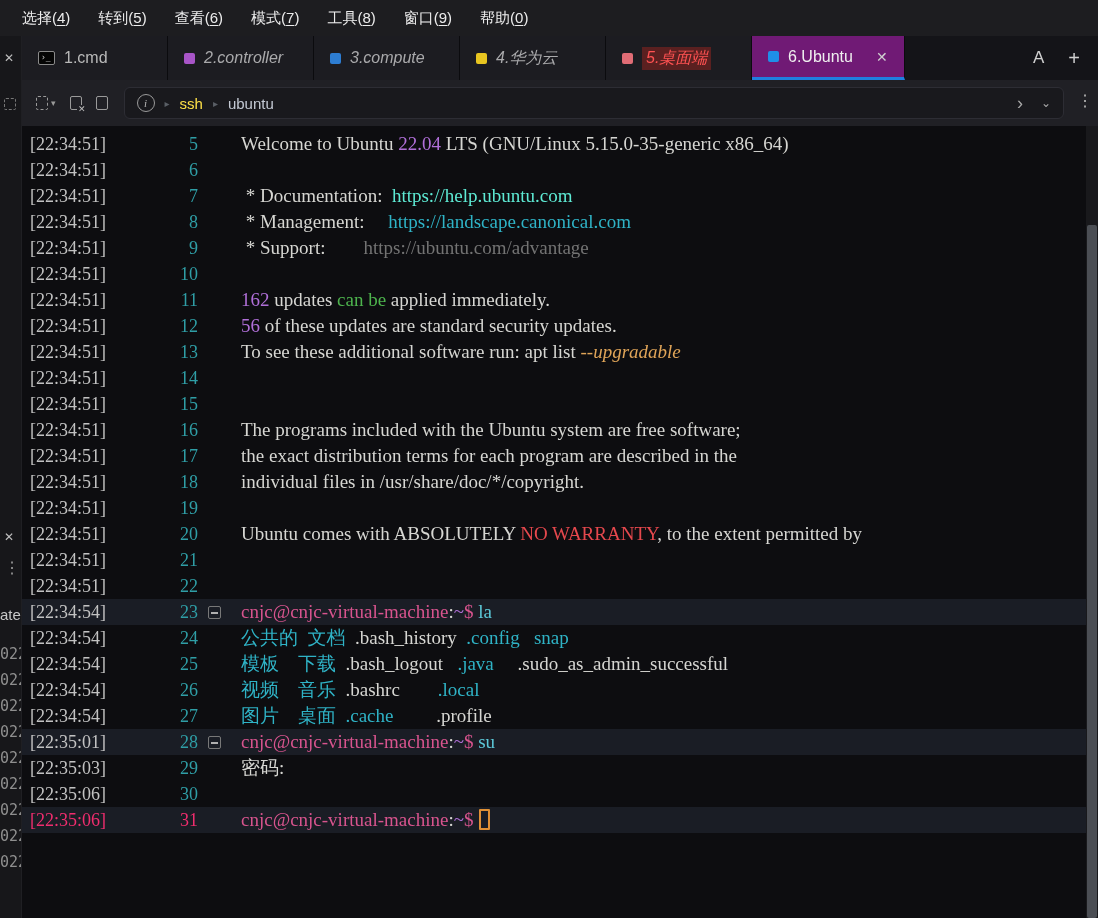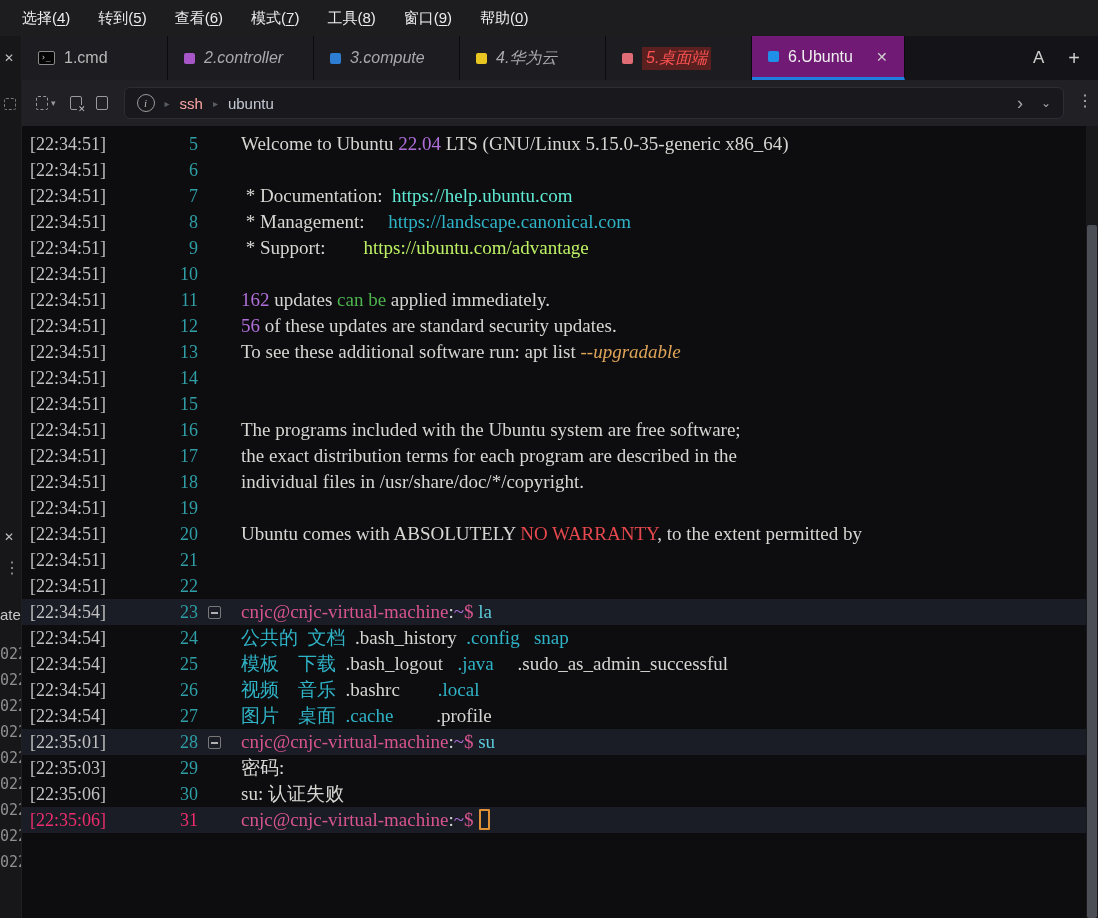--- a/index.html
+++ b/index.html
@@ -25,21 +25,21 @@
   
   .toolbar{position:absolute;left:22px;top:80px;right:0;height:46px;background:#202025;display:flex;align-items:center;padding:0 34px 0 12px;gap:10px;z-index:5}
   .tb-icon{height:24px;display:flex;align-items:center;justify-content:center;color:#a8a8a8;position:relative;padding:0 2px}
   .sqi{width:12px;height:14px;border:1.5px solid #9a9a9a;border-radius:2px;position:relative}
   .sqi.dashed{border-style:dashed}
   .mini{position:absolute;right:-6px;bottom:-5px;font-size:9px;color:#bbb;line-height:1;background:#202025;padding:0 1px}
   .caret{font-size:9px;color:#9a9a9a;margin-left:3px}
   .addr{flex:1;height:32px;background:#19191d;border:1px solid #2d2d34;border-radius:6px;display:flex;align-items:center;gap:10px;padding:0 12px;color:#9aa0a8;font-size:15px;margin-left:4px}
   .info-circle{width:18px;height:18px;border:1.5px solid #9a9a9a;border-radius:50%;display:flex;align-items:center;justify-content:center;font-size:11px;color:#b8b8b8;font-family:"Liberation Serif",serif;font-style:italic;flex:none}
   .bc-sep{color:#5a5f66;font-size:10px}
-  .bc-ssh{color:#fca5a5}
+  .bc-ssh{color:#fde047}
   .bc-host{color:#c4cad4}
   .addr-right{margin-left:auto;display:flex;align-items:center;gap:18px;color:#a8a8a8}
   .run-arrow{font-size:18px;line-height:1}
   .dd{font-size:12px}
   .more-dots{position:absolute;right:5px;top:13px;color:#b8b8b8;font-size:16px;line-height:1}
 
   
   .terminal{position:absolute;left:22px;top:126px;right:12px;bottom:0;background:var(--terminal-bg);padding-top:5px;font-family:Liberation Serif, serif;font-size:19px;overflow:hidden;z-index:2}
   .trow{height:26px;display:flex;align-items:center;white-space:pre}
   .trow.hl{background:#1a1d25}
@@ -160,42 +160,42 @@
       </span>
     </div>
     <span class="more-dots">⋮</span>
   </div>
 
   <div class="terminal" id="terminal">
       <div class="trow"><span class="ts">[22:34:51]</span><span class="num">5</span><span class="fold"></span><span class="content"><span>Welcome to Ubuntu </span><span style="color: rgb(176, 111, 216);">22.04</span><span> LTS (GNU/Linux 5.15.0-35-generic x86_64)</span></span></div>
       <div class="trow"><span class="ts">[22:34:51]</span><span class="num">6</span><span class="fold"></span><span class="content"></span></div>
       <div class="trow"><span class="ts">[22:34:51]</span><span class="num">7</span><span class="fold"></span><span class="content"><span> * Documentation:  </span><span style="color: #5eead4;">https://help.ubuntu.com</span></span></div>
       <div class="trow"><span class="ts">[22:34:51]</span><span class="num">8</span><span class="fold"></span><span class="content"><span> * Management:     </span><span style="color: rgb(47, 179, 198);">https://landscape.canonical.com</span></span></div>
-      <div class="trow"><span class="ts">[22:34:51]</span><span class="num">9</span><span class="fold"></span><span class="content"><span> * Support:        </span><span style="color: #bef264;">https://ubuntu.com/advantage</span></span></div>
+      <div class="trow"><span class="ts">[22:34:51]</span><span class="num">9</span><span class="fold"></span><span class="content"><span> * Support:        </span><span style="color: #737373;">https://ubuntu.com/advantage</span></span></div>
       <div class="trow"><span class="ts">[22:34:51]</span><span class="num">10</span><span class="fold"></span><span class="content"></span></div>
       <div class="trow"><span class="ts">[22:34:51]</span><span class="num">11</span><span class="fold"></span><span class="content"><span style="color: rgb(176, 111, 216);">162</span><span> updates </span><span style="color: rgb(77, 179, 77);">can be</span><span> applied immediately.</span></span></div>
       <div class="trow"><span class="ts">[22:34:51]</span><span class="num">12</span><span class="fold"></span><span class="content"><span style="color: rgb(176, 111, 216);">56</span><span> of these updates are standard security updates.</span></span></div>
       <div class="trow"><span class="ts">[22:34:51]</span><span class="num">13</span><span class="fold"></span><span class="content"><span>To see these additional software run: apt list </span><span style="color: rgb(223, 164, 88); font-style: italic;">--upgradable</span></span></div>
       <div class="trow"><span class="ts">[22:34:51]</span><span class="num">14</span><span class="fold"></span><span class="content"></span></div>
       <div class="trow"><span class="ts">[22:34:51]</span><span class="num">15</span><span class="fold"></span><span class="content"></span></div>
       <div class="trow"><span class="ts">[22:34:51]</span><span class="num">16</span><span class="fold"></span><span class="content"><span>The programs included with the Ubuntu system are free software;</span></span></div>
       <div class="trow"><span class="ts">[22:34:51]</span><span class="num">17</span><span class="fold"></span><span class="content"><span>the exact distribution terms for each program are described in the</span></span></div>
       <div class="trow"><span class="ts">[22:34:51]</span><span class="num">18</span><span class="fold"></span><span class="content"><span>individual files in /usr/share/doc/*/copyright.</span></span></div>
       <div class="trow"><span class="ts">[22:34:51]</span><span class="num">19</span><span class="fold"></span><span class="content"></span></div>
       <div class="trow"><span class="ts">[22:34:51]</span><span class="num">20</span><span class="fold"></span><span class="content"><span>Ubuntu comes with ABSOLUTELY </span><span style="color: rgb(229, 72, 77);">NO WARRANTY</span><span>, to the extent permitted by</span></span></div>
       <div class="trow"><span class="ts">[22:34:51]</span><span class="num">21</span><span class="fold"></span></div>
       <div class="trow"><span class="ts">[22:34:51]</span><span class="num">22</span><span class="fold"></span><span class="content"></span></div>
       <div class="trow hl"><span class="ts">[22:34:54]</span><span class="num">23</span><span class="fold"><span class="fold-box"></span></span><span class="content"><span style="color: rgb(216, 84, 142);">cnjc@cnjc-virtual-machine</span><span>:</span><span style="color: rgb(176, 111, 216);">~</span><span style="color: rgb(216, 84, 142);">$</span><span> </span><span style="color: rgb(92, 200, 216);">la</span></span></div>
       <div class="trow"><span class="ts">[22:34:54]</span><span class="num">24</span><span class="fold"></span><span class="content"><span style="color: rgb(47, 179, 198);">公共的</span><span>  </span><span style="color: rgb(47, 179, 198);">文档</span><span>  </span><span>.bash_history</span><span>  </span><span style="color: rgb(47, 179, 198);">.config</span><span>   </span><span style="color: rgb(47, 179, 198);">snap</span></span></div>
       <div class="trow"><span class="ts">[22:34:54]</span><span class="num">25</span><span class="fold"></span><span class="content"><span style="color: rgb(47, 179, 198);">模板</span><span>    </span><span style="color: rgb(47, 179, 198);">下载</span><span>  </span><span>.bash_logout</span><span>   </span><span style="color: rgb(47, 179, 198);">.java</span><span>     </span><span>.sudo_as_admin_successful</span></span></div>
       <div class="trow"><span class="ts">[22:34:54]</span><span class="num">26</span><span class="fold"></span><span class="content"><span style="color: rgb(47, 179, 198);">视频</span><span>    </span><span style="color: rgb(47, 179, 198);">音乐</span><span>  </span><span>.bashrc</span><span>        </span><span style="color: rgb(47, 179, 198);">.local</span></span></div>
       <div class="trow"><span class="ts">[22:34:54]</span><span class="num">27</span><span class="fold"></span><span class="content"><span style="color: rgb(47, 179, 198);">图片</span><span>    </span><span style="color: rgb(47, 179, 198);">桌面</span><span>  </span><span style="color: rgb(47, 179, 198);">.cache</span><span>         </span><span>.profile</span></span></div>
       <div class="trow hl"><span class="ts">[22:35:01]</span><span class="num">28</span><span class="fold"><span class="fold-box"></span></span><span class="content"><span style="color: rgb(216, 84, 142);">cnjc@cnjc-virtual-machine</span><span>:</span><span style="color: rgb(176, 111, 216);">~</span><span style="color: rgb(216, 84, 142);">$</span><span> </span><span style="color: rgb(92, 200, 216);">su</span></span></div>
       <div class="trow"><span class="ts">[22:35:03]</span><span class="num">29</span><span class="fold"></span><span class="content"><span>密码:</span></span></div>
-      <div class="trow"><span class="ts">[22:35:06]</span><span class="num">30</span><span class="fold"></span><span class="content"><span>su: 认证失败</span></span></div>
+      <div class="trow"><span class="ts">[22:35:06]</span><span class="num">30</span><span class="fold"></span></div>
       <div class="trow hl cur"><span class="ts">[22:35:06]</span><span class="num">31</span><span class="fold"></span><span class="content"><span style="color: rgb(216, 84, 142);">cnjc@cnjc-virtual-machine</span><span>:</span><span style="color: rgb(176, 111, 216);">~</span><span style="color: rgb(216, 84, 142);">$</span><span> </span><span class="cursor"></span></span></div>
     </div>
 
   <div class="scrollbar">
     <div class="thumb"></div>
   </div>
 
 </div>
 
 </body></html>

